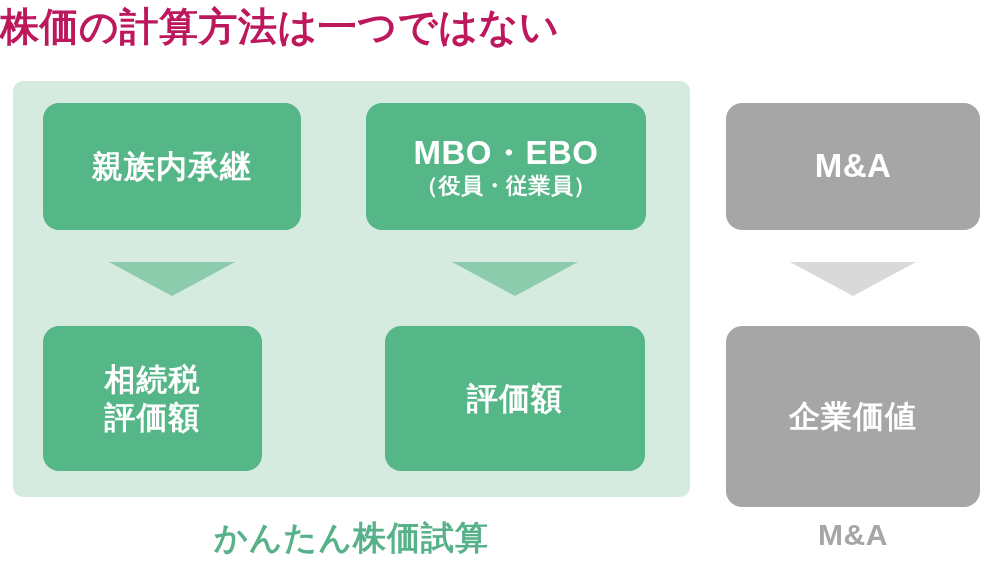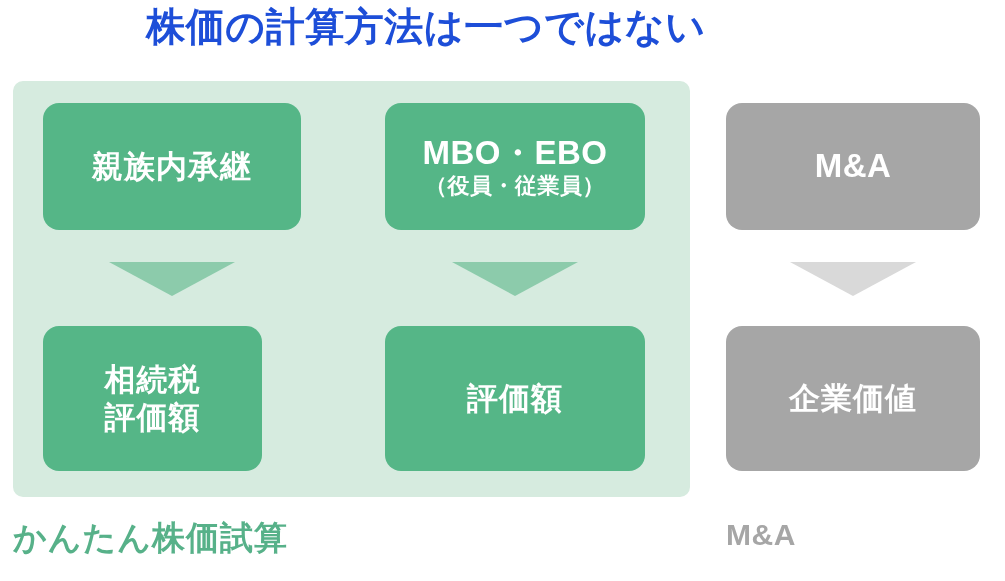--- a/index.html
+++ b/index.html
@@ -20,24 +20,24 @@
     width: 1005px;
     height: 581px;
   }
 
   
   .title {
     position: absolute;
     left: 0;
     top: 2px;
     width: 852px;
-    text-align: center;
+    text-align: left;
     font-size: 39px;
     font-weight: bold;
-    color: #1d4ed8;
+    color: #be185d;
     letter-spacing: 0.5px;
     line-height: 50px;
     white-space: nowrap;
   }
 
   
   .panel-green {
     position: absolute;
     left: 13px;
     top: 81px;
@@ -74,26 +74,26 @@
   }
 
   
   .main-jp   { font-size: 31px; letter-spacing: 1px; }
   .main-lat  { font-size: 33px; letter-spacing: 0.5px; }
   .sub-jp    { font-size: 22px; letter-spacing: 0.5px; }
   .main-two  { font-size: 31px; letter-spacing: 1px; }
 
   
   #card-kinship      { left: 43px;  top: 103px; width: 258px; height: 127px; }
-  #card-mbo-ebo      { left: 385px; top: 103px; width: 260px; height: 127px; text-align: right; }
+  #card-mbo-ebo      { left: 366px; top: 103px; width: 280px; height: 127px; text-align: right; }
   #card-ma           { left: 726px; top: 103px; width: 254px; height: 127px; }
 
   #card-inheritance  { left: 43px;  top: 326px; width: 219px; height: 145px; align-items: center; }
   #card-corporate    { left: 385px; top: 326px; width: 260px; height: 145px; }
-  #card-value        { left: 726px; top: 326px; width: 254px; height: 145px; }
+  #card-value        { left: 726px; top: 326px; width: 254px; height: 181px; }
 
   
   .arrow {
     position: absolute;
     width: 0;
     height: 0;
     border-left: 63px solid transparent;
     border-right: 63px solid transparent;
   }
   .arrow.green { border-top: 34px solid #8ccbab; }
@@ -101,21 +101,21 @@
 
   #arrow-left   { left: 109px; top: 262px; }
   #arrow-middle { left: 452px; top: 262px; }
   #arrow-right  { left: 790px; top: 262px; }
 
   
   .caption {
     position: absolute;
     font-weight: bold;
     white-space: nowrap;
-    text-align: left;
+    text-align: center;
   }
   #caption-simple {
     left: 13px;
     top: 516px;
     width: 677px;
     font-size: 33px;
     color: #57b189;
     letter-spacing: 1px;
   }
   #caption-ma {

